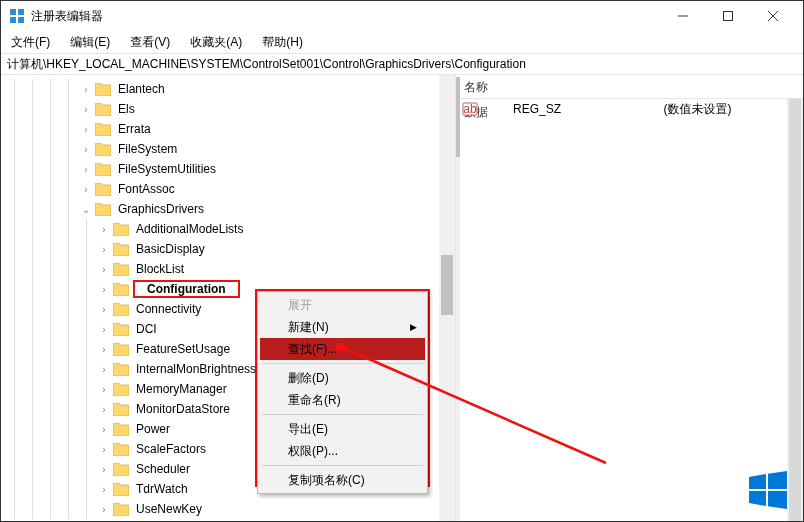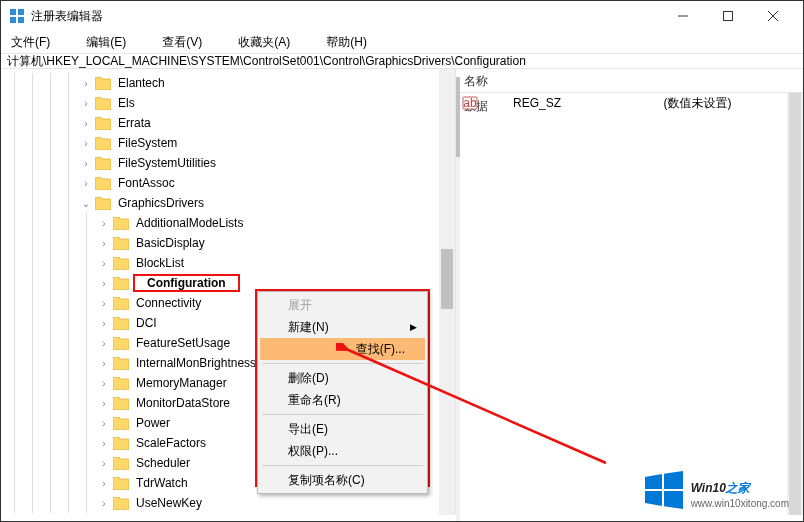--- a/index.html
+++ b/index.html
@@ -2,23 +2,23 @@
 <html><head>
 <meta charset="utf-8">
 <style>
   * { box-sizing: border-box; margin: 0; padding: 0; font-family: "Microsoft YaHei", "Segoe UI", sans-serif; font-size: 12px; }
   body { background: #fff; width: 804px; height: 522px; overflow: hidden; position: relative; border: 1px solid #333; }
   .titlebar { height: 30px; display: flex; align-items: center; padding: 0 8px; background: #fff; }
   .titlebar .icon { width: 16px; height: 16px; margin-right: 6px; }
   .titlebar .title { flex: 1; font-size: 12px; }
   .winbtns { display: flex; }
   .winbtn { width: 45px; height: 30px; display: flex; align-items: center; justify-content: center; cursor: default; }
-  .menubar { height: 22px; display: flex; align-items: center; padding: 0 6px; gap: 28px; }
+  .menubar { height: 22px; display: flex; align-items: center; padding: 0 6px; gap: 12px; }
   .menubar span { padding: 2px 4px; }
-  .addressbar { height: 16px; border-top: 1px solid #e5e5e5; border-bottom: 1px solid #e5e5e5; display: flex; align-items: center; padding: 0 6px; white-space: nowrap; overflow: hidden; }
+  .addressbar { height: 22px; border-top: 1px solid #e5e5e5; border-bottom: 1px solid #e5e5e5; display: flex; align-items: center; padding: 0 6px; white-space: nowrap; overflow: hidden; }
   .content { display: flex; height: calc(522px - 30px - 22px - 22px - 2px); }
   .tree { width: 455px; overflow: hidden; position: relative; border-right: 1px solid #e5e5e5; }
   .tree-scroll { position: absolute; right: 0; top: 0; bottom: 0; width: 16px; background: #f0f0f0; }
   .tree-scroll .thumb { position: absolute; left: 2px; right: 2px; top: 180px; height: 60px; background: #c0c0c0; }
   .tree-items { padding-top: 4px; }
   .tree-item { display: flex; align-items: center; height: 20px; white-space: nowrap; }
   .twisty { width: 14px; height: 14px; display: inline-flex; align-items: center; justify-content: center; color: #888; font-size: 10px; margin-right: 2px; }
   .folder-icon { width: 16px; height: 13px; margin-right: 4px; }
   .tree-item .label { padding: 1px 3px; }
   .tree-item.highlight .label { border: 2px solid #e11; padding: 0 12px; font-weight: bold; }
@@ -28,21 +28,21 @@
   .list-row { display: flex; height: 20px; align-items: center; text-align: center; }
   .list-row .cell { padding: 2px 8px; }
   .ab-icon { width: 16px; height: 16px; margin: 0 4px 0 6px; }
   .list-scroll { position: absolute; right: 0; top: 24px; bottom: 0; width: 16px; background: #f0f0f0; }
   .list-scroll .thumb { position: absolute; left: 2px; right: 2px; top: 0; height: 100%; background: #d8d8d8; }
   .vdiv { position: absolute; left: 455px; top: 76px; bottom: 0; width: 4px; background: #f0f0f0; }
   .vdiv .thumb { position: absolute; left: 0; right: 0; top: 0; height: 80px; background: #c0c0c0; }
   .ctx-menu { position: absolute; left: 256px; top: 290px; width: 171px; background: #f2f2f2; border: 1px solid #bababa; box-shadow: 2px 2px 4px rgba(0,0,0,0.3); padding: 2px; z-index: 20; }
   .ctx-box { position: absolute; left: 254px; top: 288px; width: 175px; height: 198px; border: 2px solid #e11; z-index: 19; pointer-events: none; }
   .ctx-item { height: 22px; display: flex; align-items: center; padding: 0 20px 0 28px; position: relative; }
-  .ctx-item.hi { background: #fdba74; justify-content: flex-end; }
+  .ctx-item.hi { background: #b91c1c; }
   .ctx-item.disabled { color: #a0a0a0; }
   .ctx-item .arrow { position: absolute; right: 8px; font-size: 9px; }
   .ctx-sep { height: 1px; background: #d0d0d0; margin: 3px 2px; }
   .red-arrow { position: absolute; left: 335px; top: 342px; z-index: 30; pointer-events: none; }
   .watermark { position: absolute; right: 14px; bottom: 10px; z-index: 15; display: flex; align-items: center; }
   .watermark .wm-text { display: flex; flex-direction: column; align-items: flex-start; margin-left: 6px; }
   .watermark .wm-main { font-size: 22px; font-weight: bold; font-style: italic; color: #222; }
   .watermark .wm-main .accent { color: #0078d7; }
   .watermark .wm-sub { font-size: 10px; color: #666; }
   svg { display: block; }
@@ -366,19 +366,13 @@
   <line x1="270" y1="120" x2="10" y2="6" stroke="#e11" stroke-width="2.5" marker-end="url(#ah)"></line>
 </svg>
 
 <div class="watermark">
   <svg width="42" height="42" viewBox="0 0 42 42">
     <polygon points="2,8 19,5 19,20 2,20" fill="#0078d7"></polygon>
     <polygon points="21,4.7 40,2 40,20 21,20" fill="#0078d7"></polygon>
     <polygon points="2,22 19,22 19,37 2,34" fill="#0078d7"></polygon>
     <polygon points="21,22 40,22 40,40 21,37.3" fill="#0078d7"></polygon>
   </svg>
-  <div class="wm-text">
-    <div class="wm-main">
-      <span>Win10</span><span class="accent">之家</span>
-    </div>
-    <div class="wm-sub">www.win10xitong.com</div>
-  </div>
 </div>
 
 </body></html>

